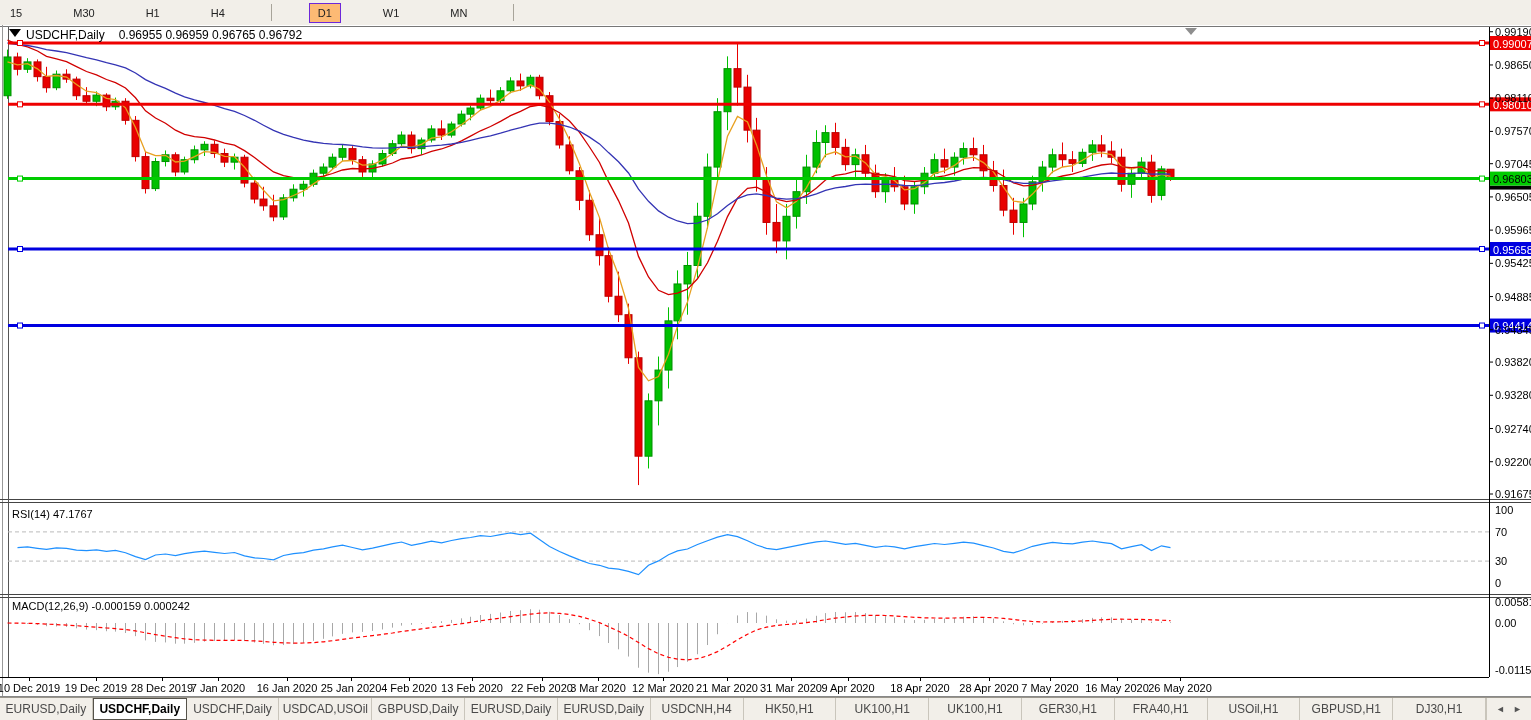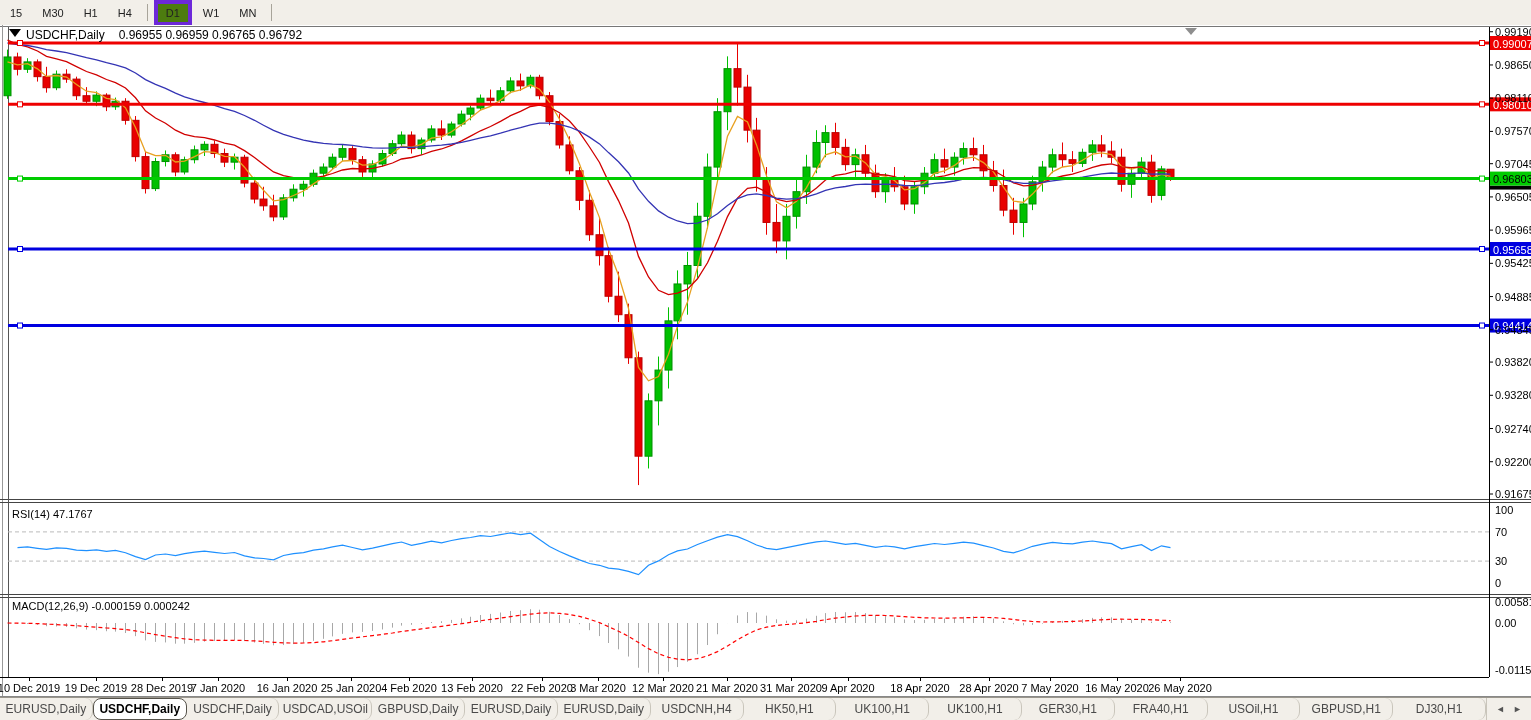--- a/index.html
+++ b/index.html
@@ -1,26 +1,26 @@
 <!DOCTYPE html>
 <html><head>
 <meta charset="utf-8">
 <style>
   html,body{margin:0;padding:0;width:1531px;height:720px;overflow:hidden;
     font-family:"Liberation Sans",sans-serif;background:#F2EFE9;}
   .toolbar{position:absolute;top:0;left:0;right:0;height:25px;background:#F2EFE9;
-    border-bottom:1px solid #B6B2A8;display:flex;align-items:center;font-size:11px;color:#222;}
+    border-bottom:1px solid #B6B2A8;display:flex;align-items:center;font-size:11px;color:#222;gap:31px;}
   .tfbtn{padding:3px 8px;margin:0 1px;border:1px solid transparent;cursor:pointer;white-space:nowrap;}
-  .tfbtn.active{background:#4d7c0f;border:4px solid #6d28d9;}
+  .tfbtn.active{background:#fdba74;border:1px solid #6d28d9;}
   .tooldiv{width:1px;height:17px;background:#A8A49A;margin:0 5px;}
   .chartwin{position:absolute;top:25px;left:0;width:1531px;height:673px;background:#FFFFFF;}
   .tabbar{position:absolute;left:0;bottom:0;right:0;height:22px;background:#F2EFE9;
     border-top:1px solid #9A968C;display:flex;align-items:stretch;font-size:12px;color:#4a4a4a;}
   .tab{flex:1;display:flex;align-items:center;justify-content:center;padding:0 6px;
-    border-right:1px solid #C9C5BB;white-space:nowrap;cursor:pointer;overflow:hidden;border-radius:8px;}
+    border-right:1px solid #C9C5BB;white-space:nowrap;cursor:pointer;overflow:hidden;}
   .tab.active{background:#FFFFFF;border:1px solid #55524a;font-weight:bold;color:#000;margin-top:0px;}
   .tabscroll{width:44px;display:flex;align-items:center;justify-content:center;gap:8px;
     color:#555;font-size:9px;border-left:1px solid #C9C5BB;}
   .tabscroll span{cursor:pointer;}
   svg text{font-family:"Liberation Sans",sans-serif;}
 </style>
 </head>
 <body>
 
 <div class="toolbar" id="toolbar">

